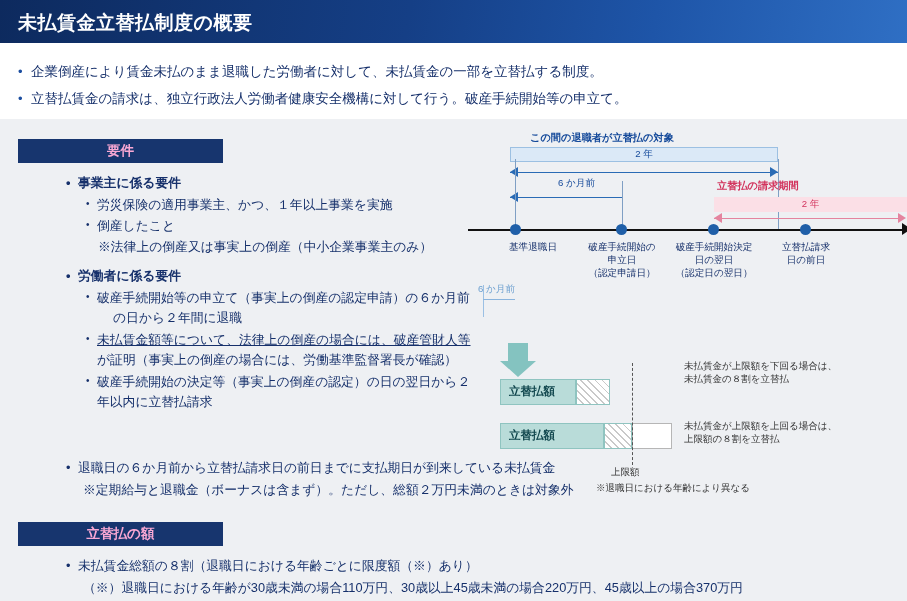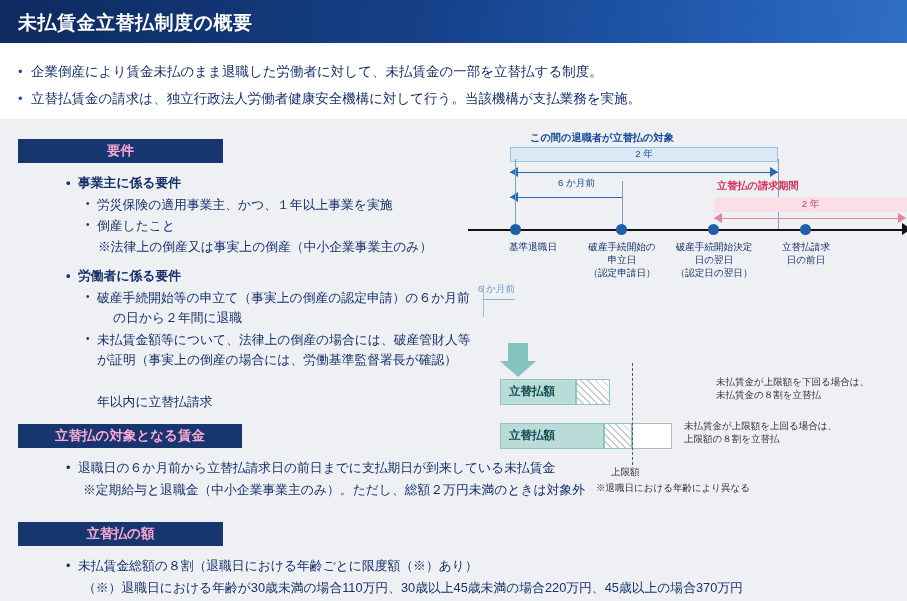--- a/index.html
+++ b/index.html
@@ -241,21 +241,21 @@
 
 <div class="header">
   <div class="header-title">未払賃金立替払制度の概要</div>
 </div>
 
 <div class="intro">
   <div class="intro-row r1">
     <span class="dot">•</span><span>企業倒産により賃金未払のまま退職した労働者に対して、未払賃金の一部を立替払する制度。</span>
   </div>
   <div class="intro-row r2">
-    <span class="dot">•</span><span>立替払賃金の請求は、独立行政法人労働者健康安全機構に対して行う。当該機構が支払業務を実施。</span>
+    <span class="dot">•</span><span>立替払賃金の請求は、独立行政法人労働者健康安全機構に対して行う。破産手続開始等の申立て。</span>
   </div>
 </div>
 
 <div class="body-area">
 
   <div class="banner" style="left:18px; top:20px; width:205px;">要件</div>
 
   <div class="lt" style="left:18px; top:55px; font-weight:bold;">
     <span class="bl">•</span><span>事業主に係る要件</span>
   </div>
@@ -269,33 +269,35 @@
 
   <div class="lt" style="left:18px; top:148px; font-weight:bold;">
     <span class="bl">•</span><span>労働者に係る要件</span>
   </div>
 
   <div class="lt" style="left:38px; top:170px;">
     <span class="bl2">•</span><span>破産手続開始等の申立て（事実上の倒産の認定申請）の６か月前</span>
   </div>
   <div class="lt" style="left:65px; top:190px;">の日から２年間に退職</div>
 
-  <div class="lt" style="left:38px; top:212px;">
+  <div class="lt" style="left:38px; top:212px;text-decoration:underline;">
     <span class="bl2">•</span><span>未払賃金額等について、法律上の倒産の場合には、破産管財人等</span>
   </div>
   <div class="lt" style="left:49px; top:232px;">が証明（事実上の倒産の場合には、労働基準監督署長が確認）</div>
 
+  <div class="lt" style="left:38px; top:254px;">
+    <span class="bl2">•</span><span>破産手続開始の決定等（事実上の倒産の認定）の日の翌日から２</span>
+  </div>
   <div class="lt" style="left:49px; top:274px;">年以内に立替払請求</div>
 
-  <div class="banner" style="left:18px; top:305px; width:224px;">立替払の対象となる賃金</div>
 
   <div class="lt" style="left:18px; top:340px;">
     <span class="bl">•</span><span>退職日の６か月前から立替払請求日の前日までに支払期日が到来している未払賃金</span>
   </div>
-  <div class="lt" style="left:35px; top:362px;">※定期給与と退職金（中小企業事業主のみ）。ただし、総額２万円未満のときは対象外</div>
+  <div class="lt" style="left:35px; top:362px;">※定期給与と退職金（ボーナスは含まず）。ただし、総額２万円未満のときは対象外</div>
 
   <div class="banner" style="left:18px; top:403px; width:205px;">立替払の額</div>
 
   <div class="lt" style="left:18px; top:438px;">
     <span class="bl">•</span><span>未払賃金総額の８割（退職日における年齢ごとに限度額（※）あり）</span>
   </div>
   <div class="lt" style="left:35px; top:460px;">（※）退職日における年齢が30歳未満の場合110万円、30歳以上45歳未満の場合220万円、45歳以上の場合370万円</div>
 </div>
 
 <div class="diagram">
@@ -362,21 +364,21 @@
   <div class="bar-hatch" style="left:108px; top:260px; width:34px;"></div>
   <div class="bar-label" style="left:41px; top:265px;">立替払額</div>
 
   <div class="bar" style="left:32px; top:304px; width:104px;"></div>
   <div class="bar-hatch" style="left:136px; top:304px; width:28px;"></div>
   <div class="bar-white" style="left:164px; top:304px; width:40px;"></div>
   <div class="bar-label" style="left:41px; top:309px;">立替払額</div>
 
   <div class="dashed-v" style="left:164px; top:244px; height:102px;"></div>
 
-  <div class="note" style="left:216px; top:256px;margin-left:32px;">
+  <div class="note" style="left:216px; top:240px;">
     <div>未払賃金が上限額を下回る場合は、</div>
     <div>未払賃金の８割を立替払</div>
   </div>
   <div class="note" style="left:216px; top:300px;">
     <div>未払賃金が上限額を上回る場合は、</div>
     <div>上限額の８割を立替払</div>
   </div>
 
   <div class="cap" style="left:143px; top:347px;">上限額</div>
   <div class="cap" style="left:128px; top:363px;">※退職日における年齢により異なる</div>

